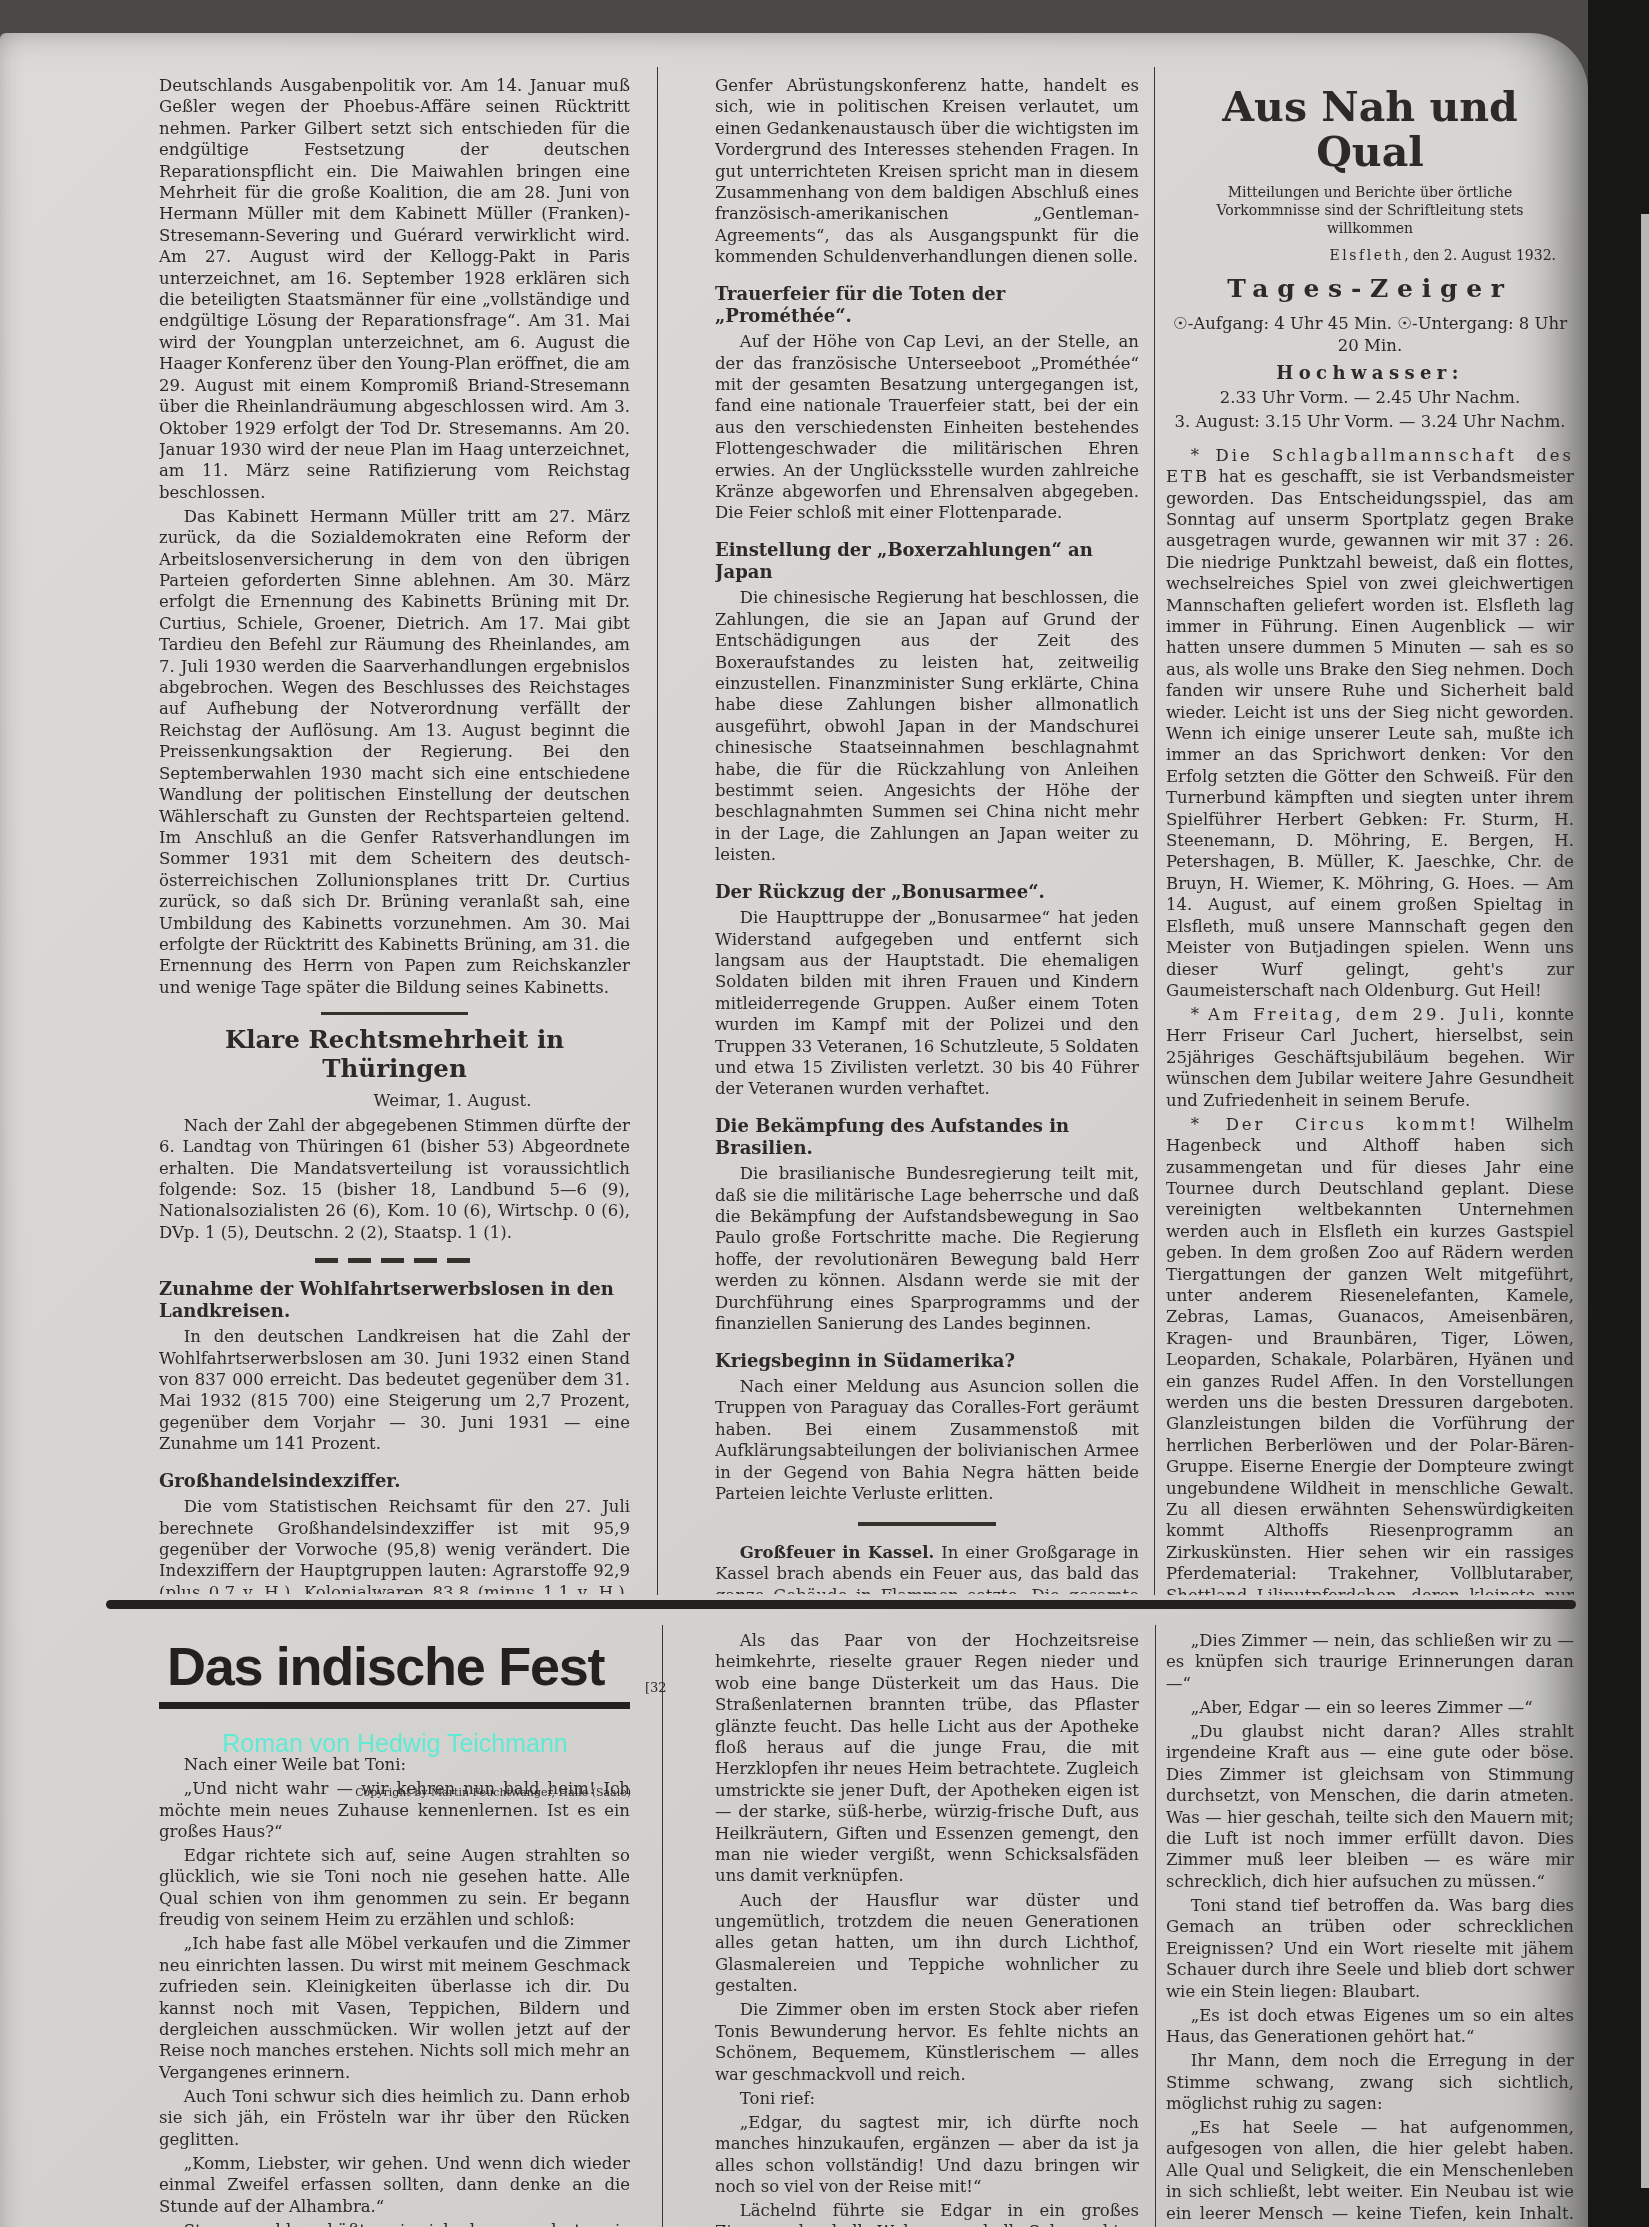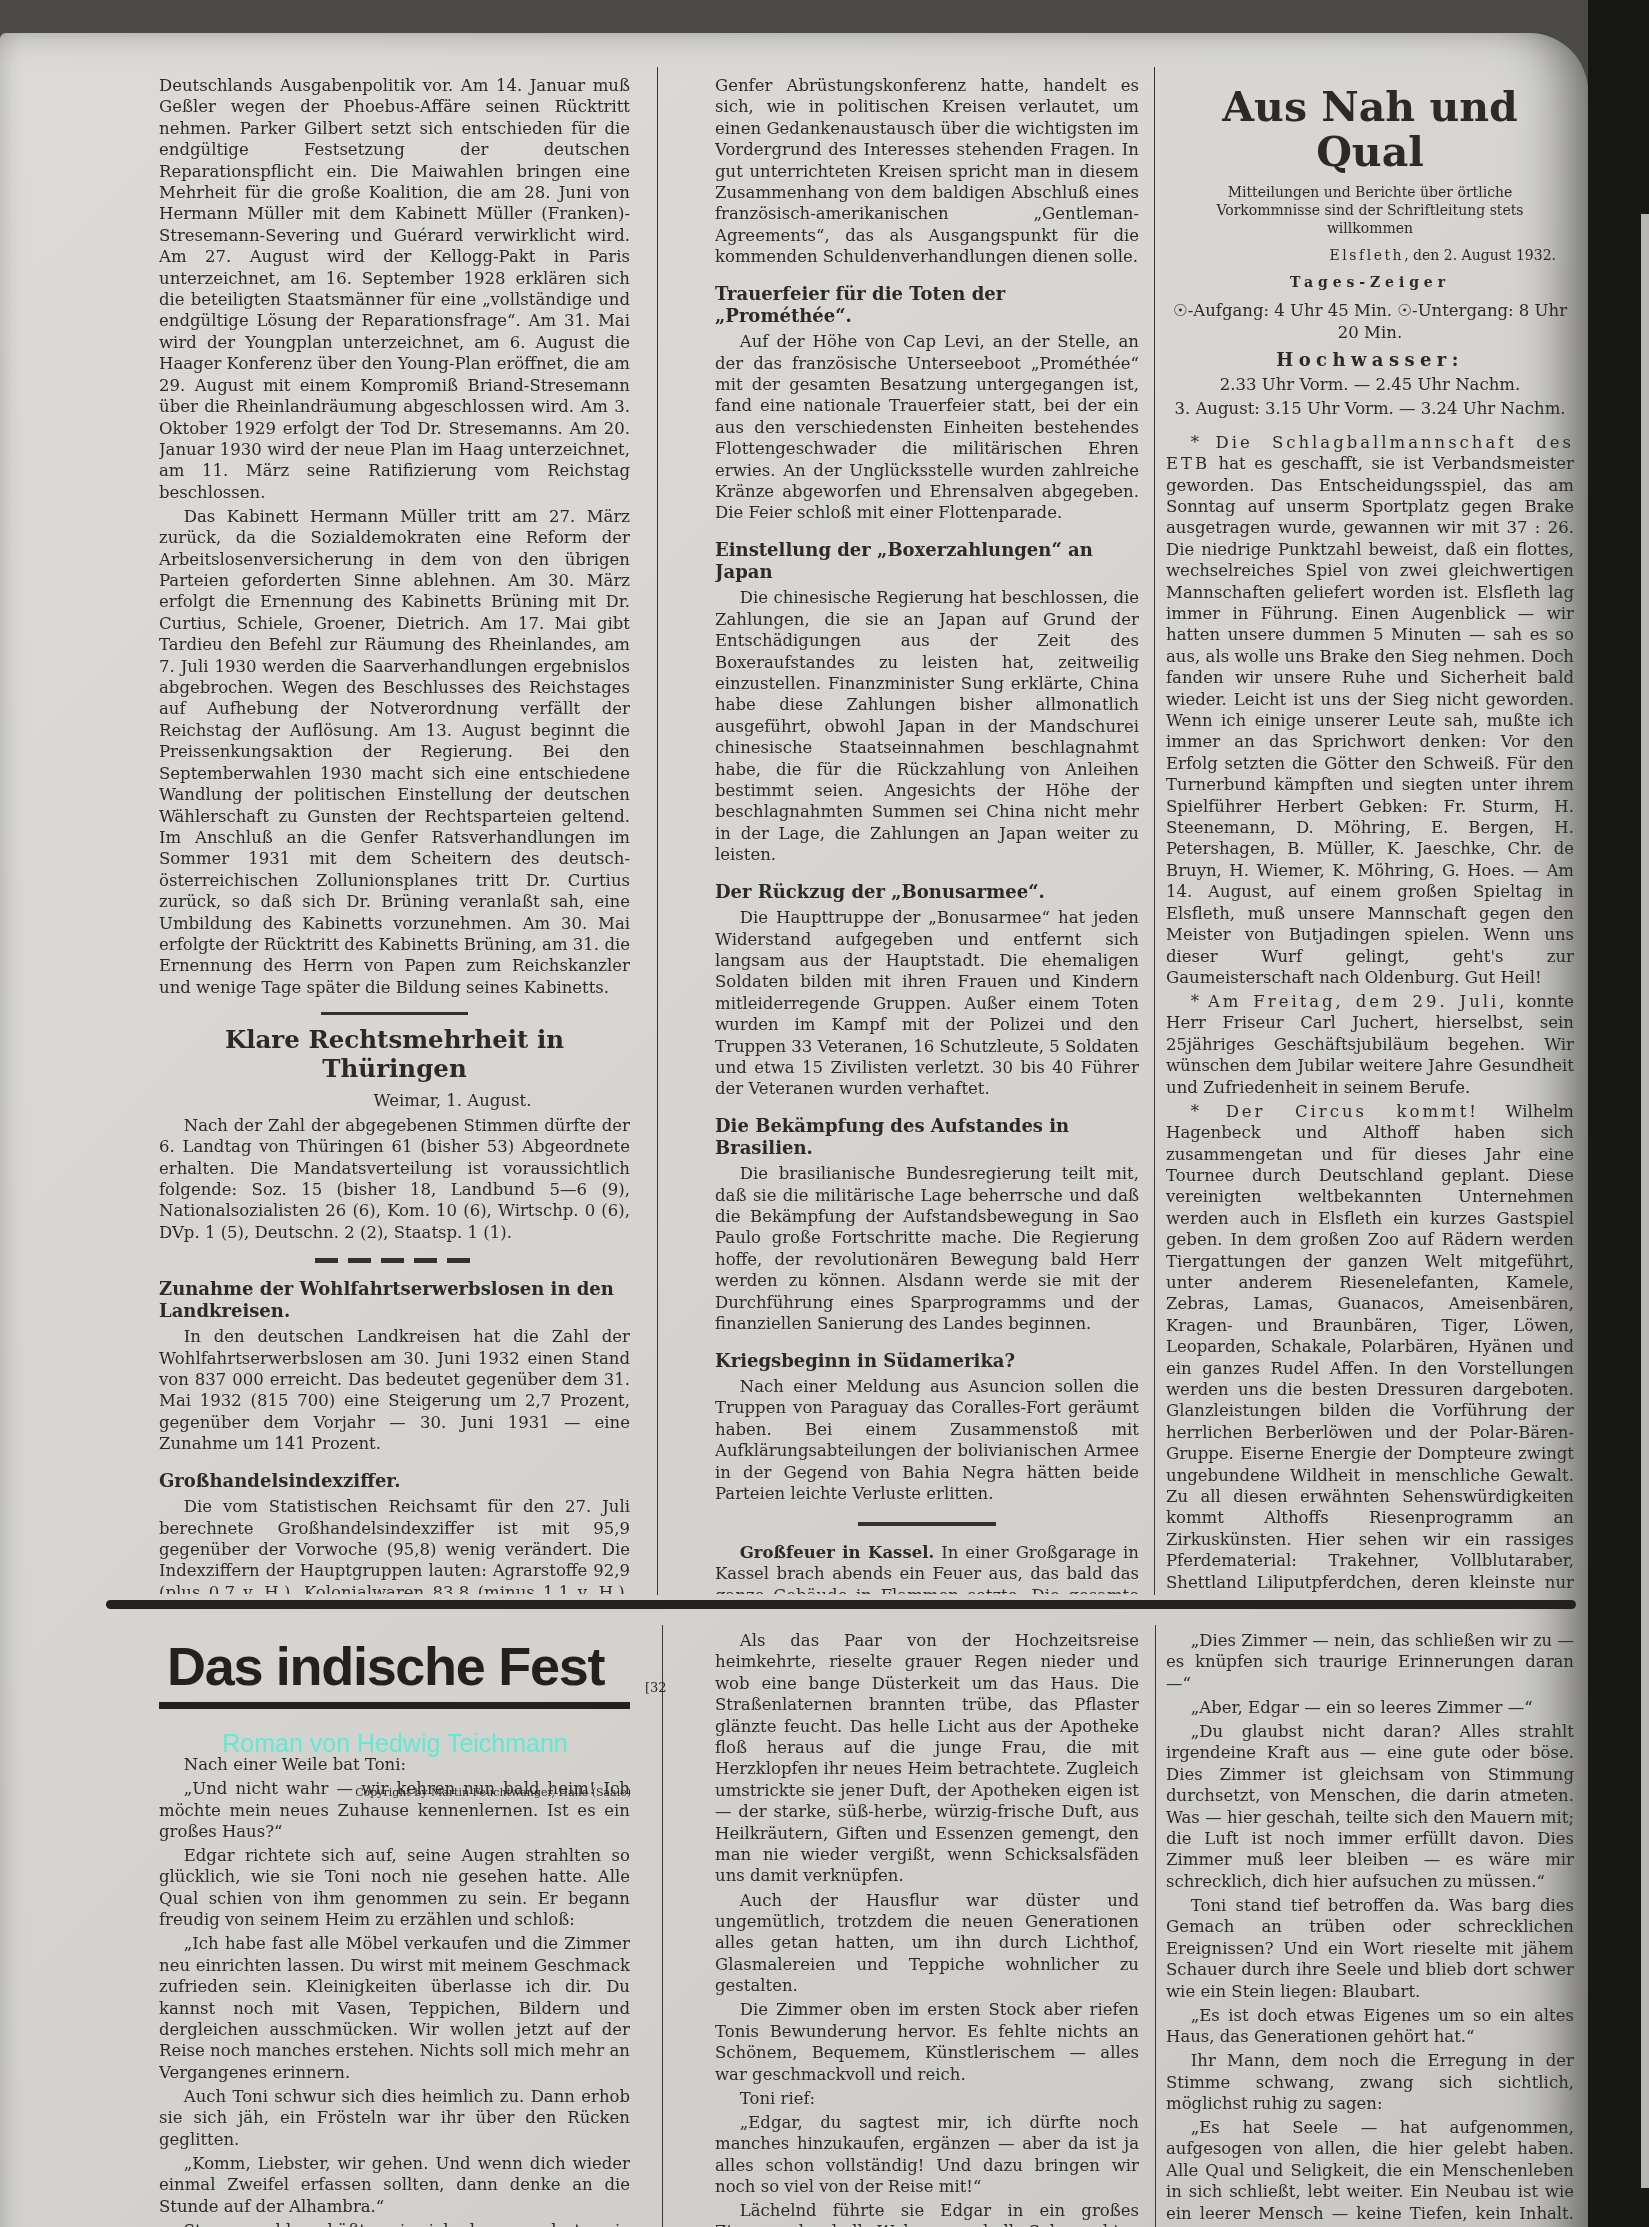--- a/index.html
+++ b/index.html
@@ -31,21 +31,21 @@
   .rule-dash{width:160px;height:4.5px;margin:15px auto 13.4px auto;
     background:repeating-linear-gradient(90deg,#33312c 0 23px,transparent 23px 33px);}
   .rule-mid{width:138px;height:3.6px;background:#33312c;margin:18px auto 16px auto;}
 
   .thuringia-head{font-size:24.5px;line-height:28.5px;font-weight:bold;text-align:center;margin:3.6px 0 8px 0;}
   .dateline{font-size:16.5px;text-align:center;padding-left:116px;margin-bottom:4.5px;}
 
   .anf-title{font-size:41px;line-height:45px;font-weight:bold;text-align:center;margin:0 0 8px 0;}
   .anf-sub{font-size:14px;line-height:18px;text-align:center;margin:0 auto 9.8px auto;width:92%;}
   .anf-dateline{font-size:14px;text-align:right;padding-right:18px;margin-bottom:11.6px;}
-  .tz-head{font-size:14px;font-weight:bold;text-align:center;letter-spacing:.35em;margin:0 0 9.8px 0;}
+  .tz-head{font-size:25px;font-weight:bold;text-align:center;letter-spacing:.35em;margin:0 0 9.8px 0;}
   .tz-line{font-size:17px;line-height:23px;text-align:center;text-indent:0 !important;}
   .tz-hw{font-size:18px;font-weight:bold;letter-spacing:.3em;text-align:center;margin:6.2px 0 3.6px 0;}
 
   .section-bar{position:absolute;left:106px;top:1600px;width:1470px;height:9px;background:#22211e;border-radius:4.5px;}
 
   .novel-title{font-family:"Liberation Sans", sans-serif;font-weight:bold;
     font-size:54px;line-height:54px;letter-spacing:-1.3px;white-space:nowrap;margin:8px;color:#22211e;}
   .novel-title-rule{width:471px;height:7.1px;background:#22211e;margin-top:9px;}
   .novel-sub{font-family:"Liberation Sans", sans-serif;font-weight:normal;font-size:25px;text-align:center;margin:19.6px 0 0 0;color:#5eead4;}
   .novel-copy{font-size:11px;text-align:right;margin:28px 0 0 0;}

